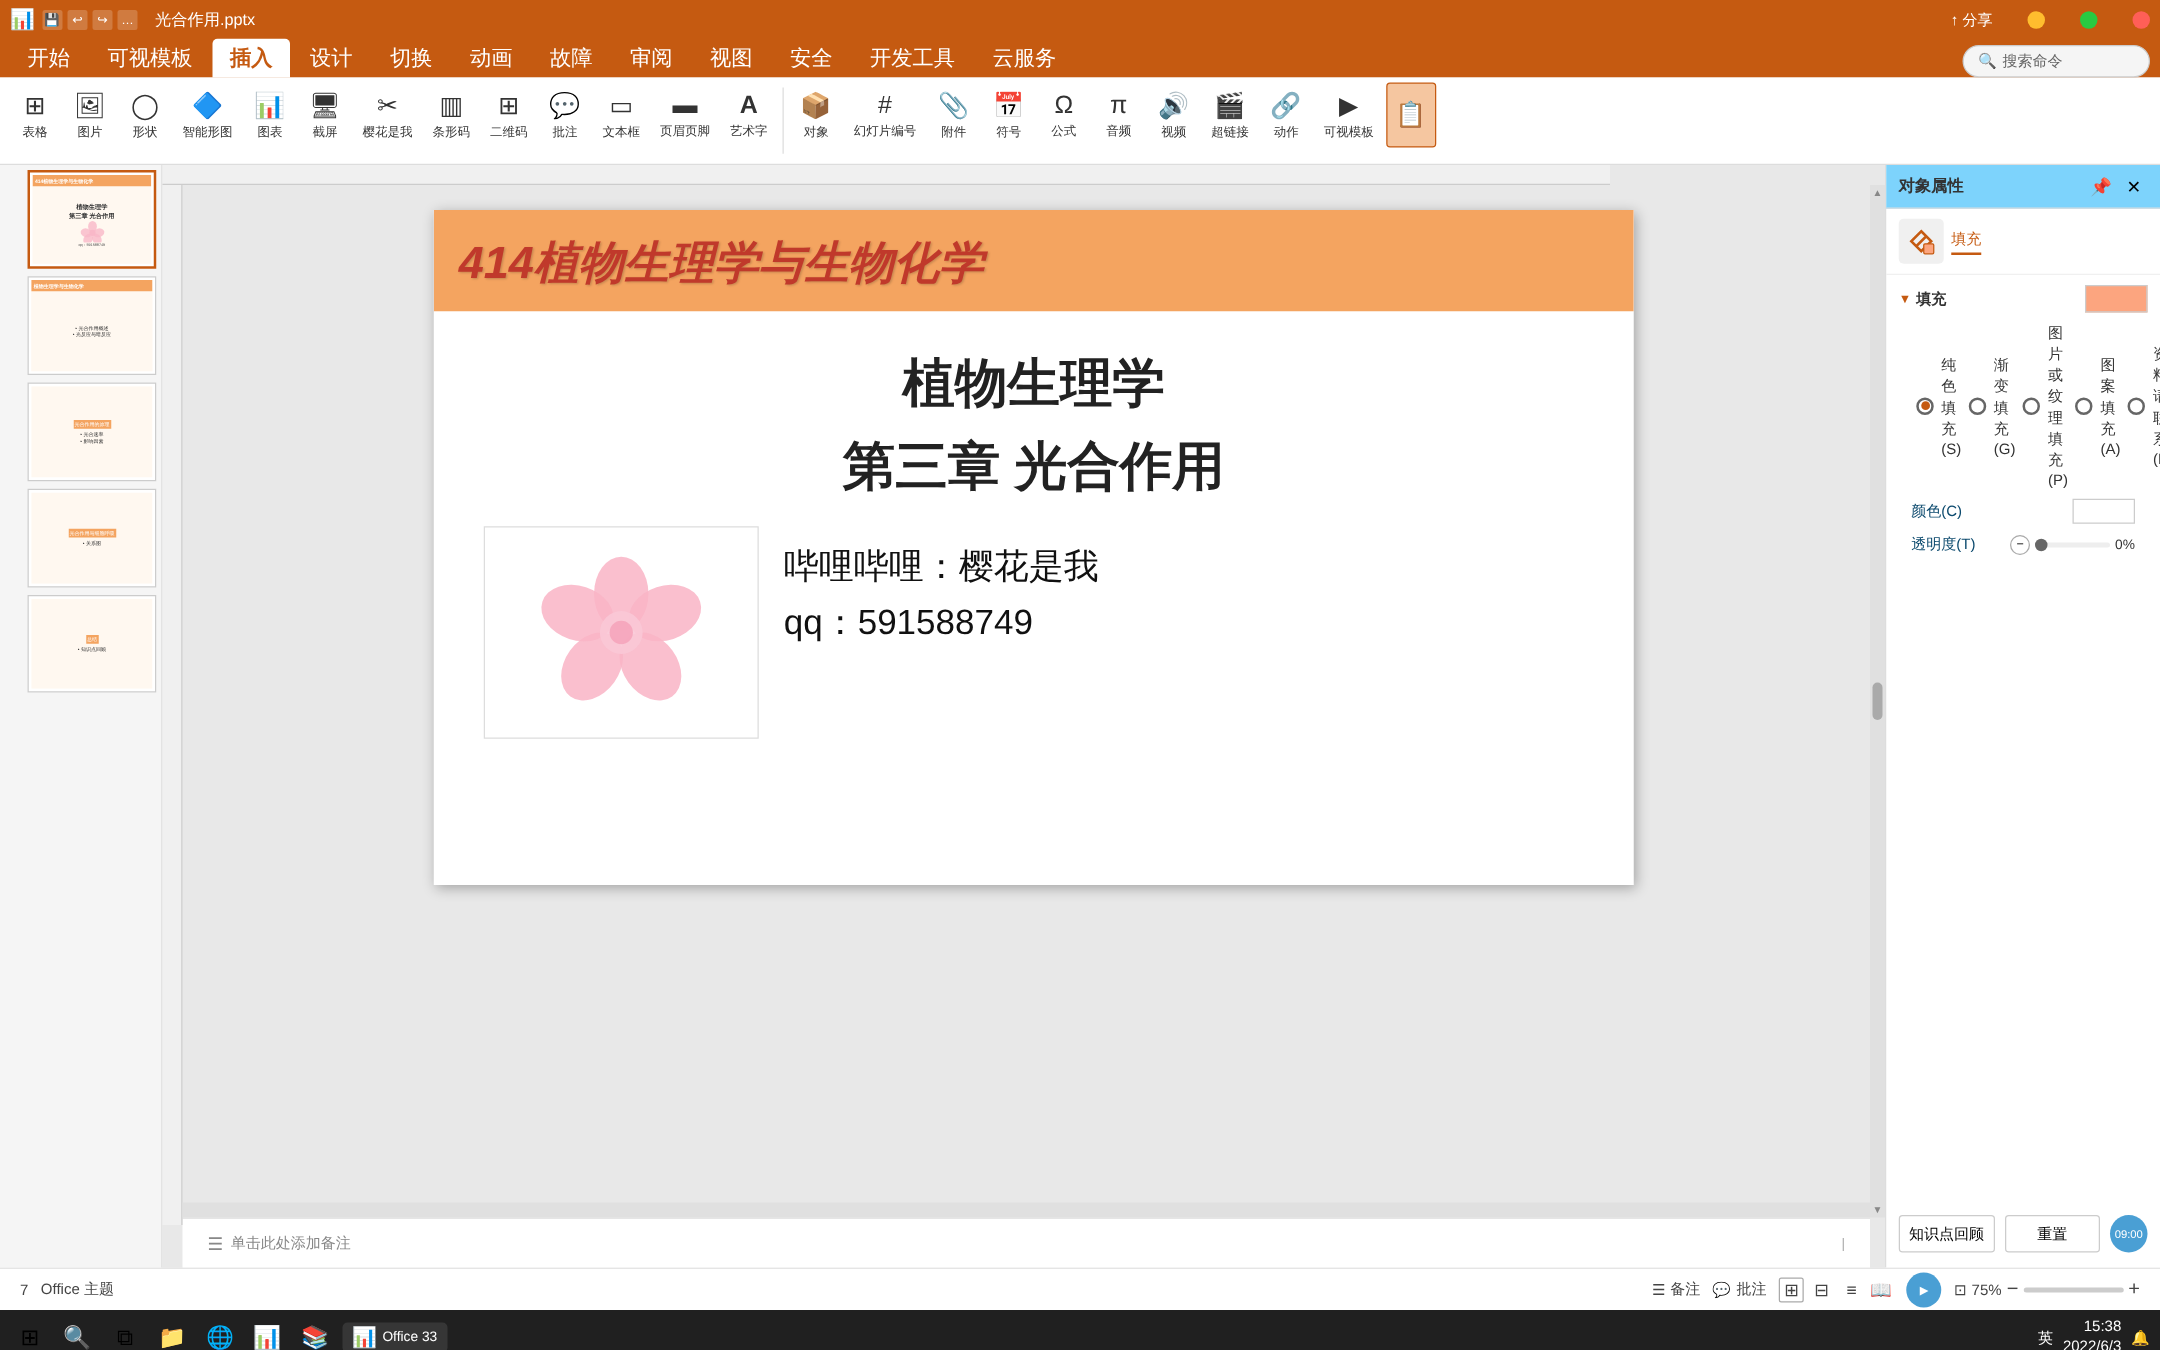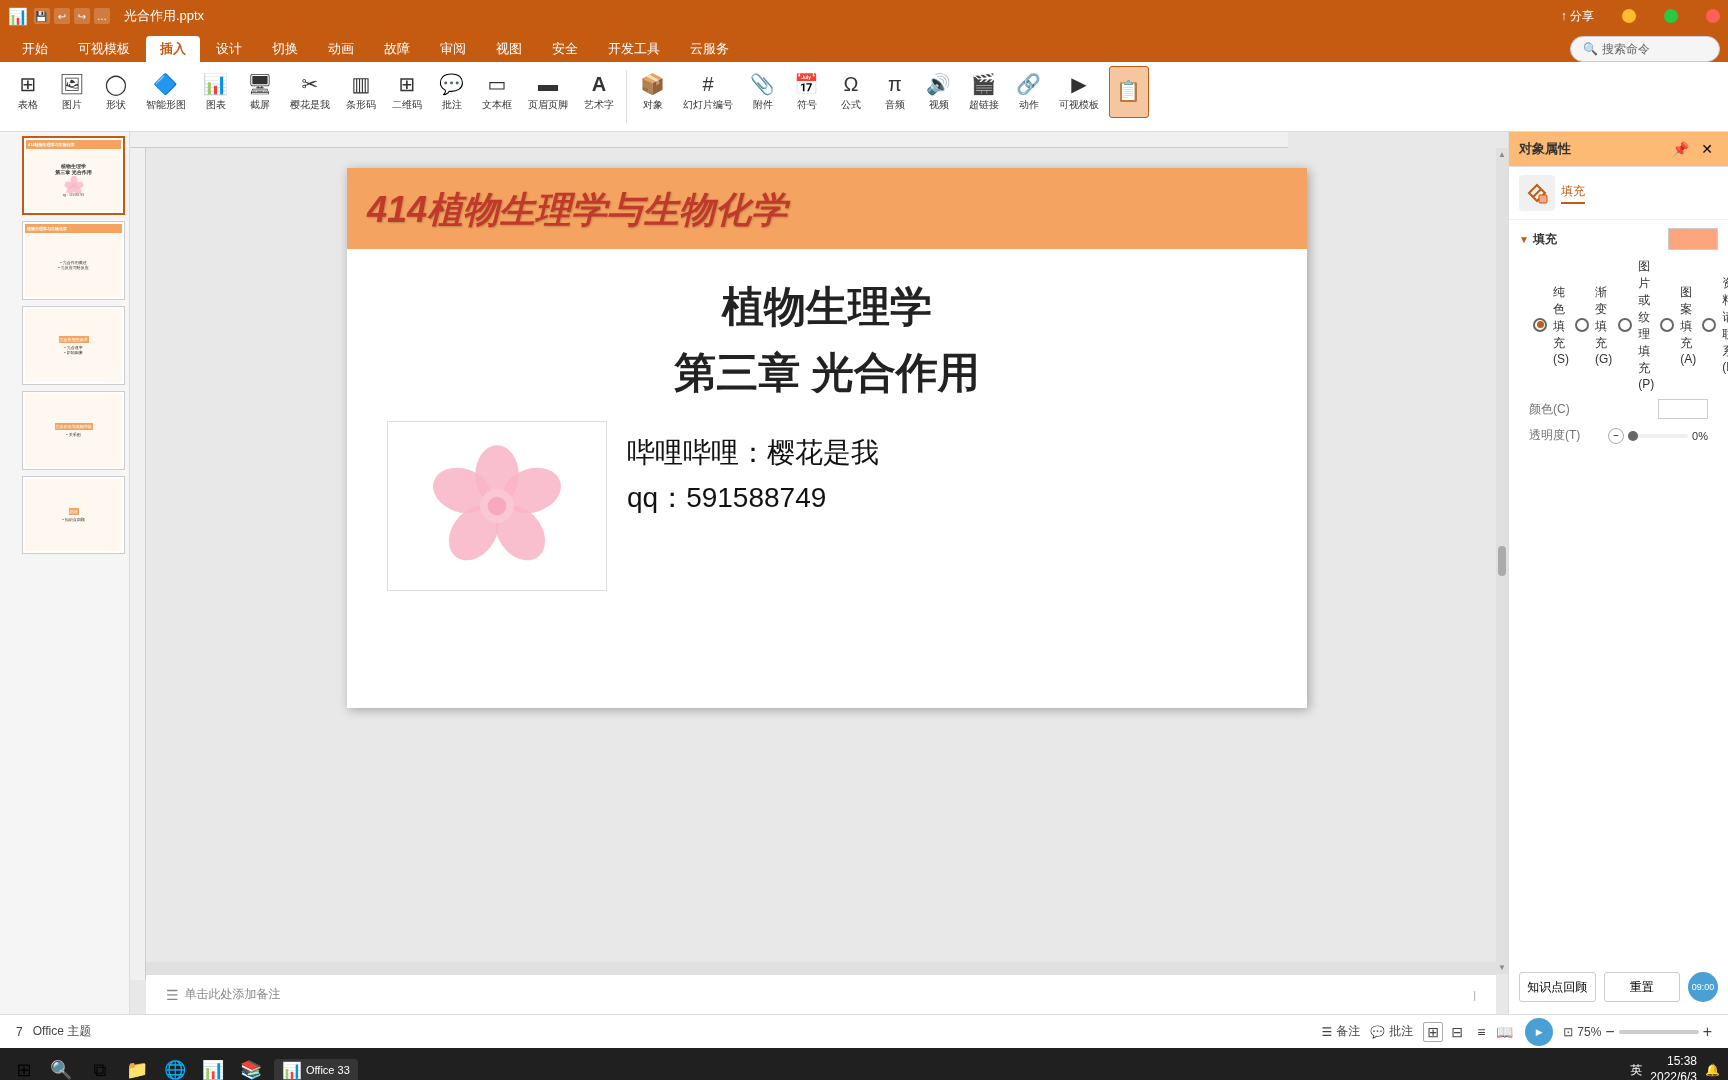--- a/index.html
+++ b/index.html
@@ -60,21 +60,21 @@
     .ribbon-tabs {
       height: 30px;
       background: #c55a11;
       display: flex;
       align-items: flex-end;
       padding: 0 8px;
       gap: 2px;
     }
     .ribbon-tab {
       padding: 4px 14px;
-      font-size: 13px;
+      font-size: 17px;
       color: white;
       cursor: pointer;
       border-radius: 4px 4px 0 0;
     }
     .ribbon-tab.active {
       background: white;
       color: #c55a11;
       font-weight: bold;
     }
 
@@ -274,21 +274,21 @@
       border-left: 1px solid #ddd;
       display: flex;
       flex-direction: column;
     }
     .right-panel-header {
       display: flex;
       align-items: center;
       justify-content: space-between;
       padding: 6px 10px;
       border-bottom: 1px solid #ddd;
-      background: #fdba74;
+      background: #7dd3fc;
     }
     .right-panel-title {
       font-size: 13px;
       font-weight: bold;
       color: #333;
     }
     .right-panel-icon-btn {
       display: flex;
       align-items: center;
       justify-content: center;
@@ -366,21 +366,21 @@
     }
 
     .fill-property {
       display: flex;
       align-items: center;
       justify-content: space-between;
       padding: 4px 10px;
       font-size: 12px;
     }
     .fill-property-label {
-      color: #737373;
+      color: #0c4a6e;
     }
     .fill-color-box {
       width: 50px; height: 20px;
       background: white;
       border: 1px solid #ccc;
     }
     .fill-transparency {
       display: flex;
       align-items: center;
       gap: 4px;

